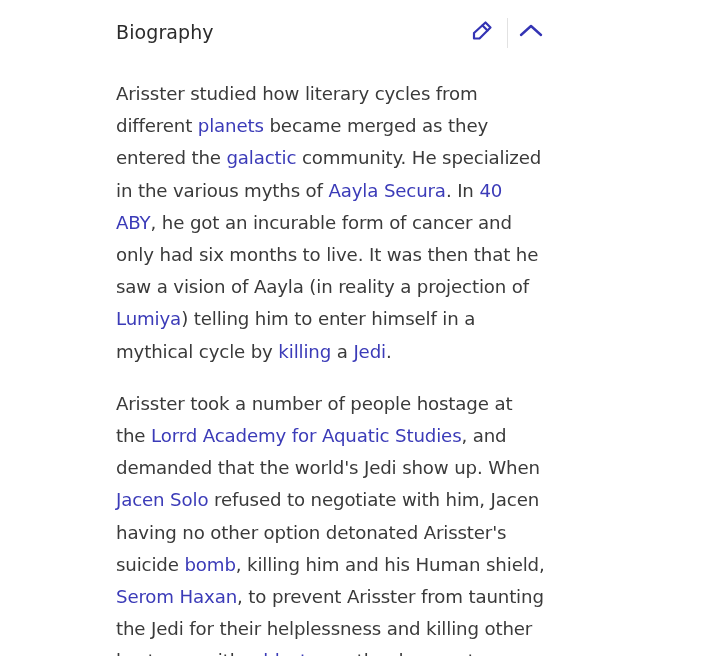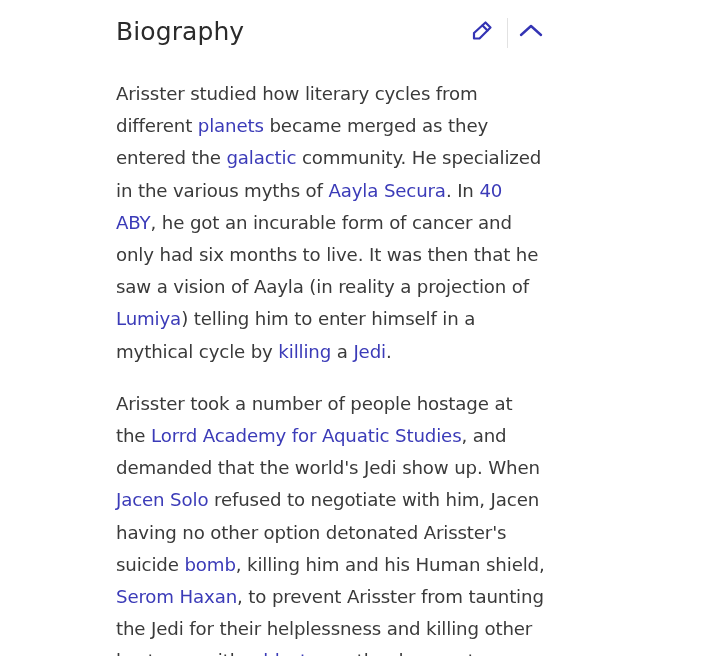--- a/index.html
+++ b/index.html
@@ -1,19 +1,19 @@
 <!DOCTYPE html>
 <html><head>
 <meta charset="utf-8">
 <style>
   html, body { margin: 0; padding: 0; background: #ffffff; }
   body { width: 716px; height: 656px; overflow: hidden; position: relative; font-family: "DejaVu Sans", sans-serif; }
   .section { position: absolute; left: 116px; top: 0; width: 430px; }
   .header { position: relative; height: 66px; }
-  .title { position: absolute; left: 0; top: 12px; font-size: 25px; color: #2b2b2b; font-weight: 400; letter-spacing: 0.1px; margin: 0; line-height: 40px; }
+  .title { position: absolute; left: 0; top: 12px; font-size: 19px; color: #2b2b2b; font-weight: 400; letter-spacing: 0.1px; margin: 0; line-height: 40px; }
   .actions { position: absolute; right: 0; top: 16px; height: 34px; display: flex; align-items: center; }
   .icon-btn { width: 30px; height: 30px; display: flex; align-items: center; justify-content: center; cursor: pointer; }
   .divider { width: 1px; height: 30px; background: #e2e2e2; margin: 0 8px 0 10px; }
   .content { position: absolute; top: 78px; left: 0; width: 430px; }
   p { margin: 0 0 20px 0; font-size: 18.2px; line-height: 32.2px; color: #3a3a3a; letter-spacing: -0.15px; word-spacing: 0px; }
   a { color: #3b3bb8; text-decoration: none; }
   .p2 { margin-top: 20px; }
 </style>
 </head>
 <body>

